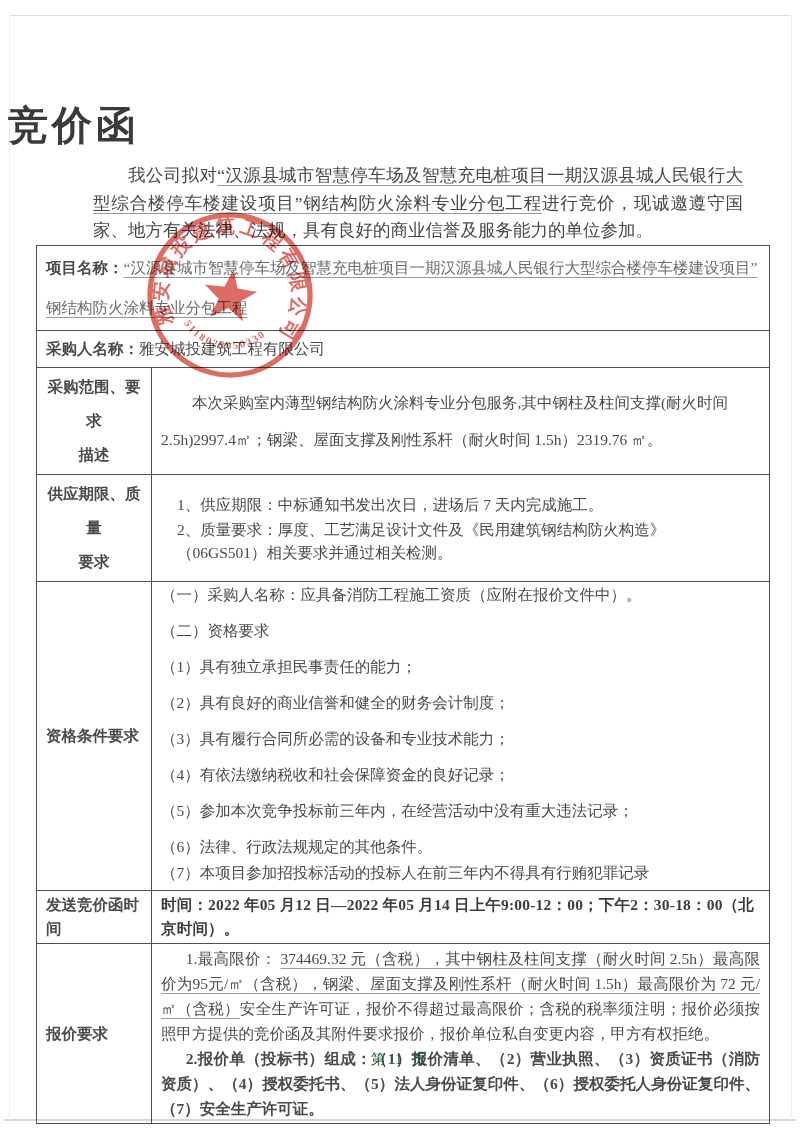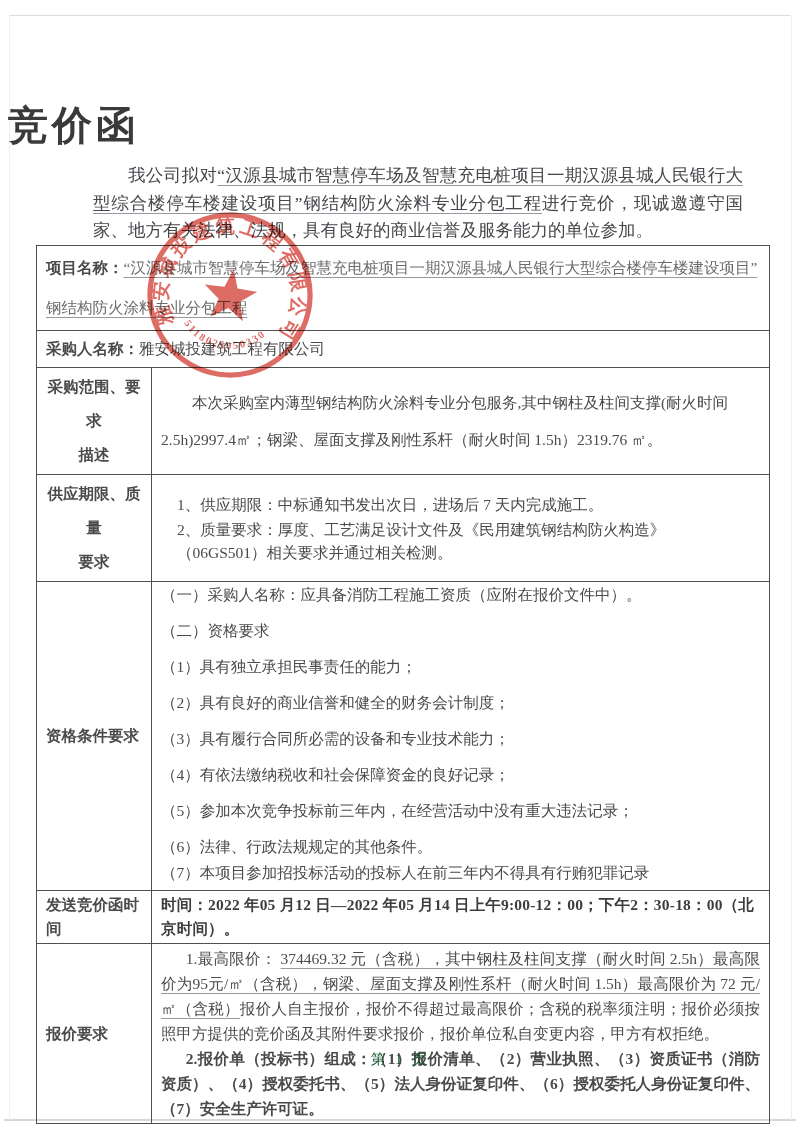--- a/index.html
+++ b/index.html
@@ -122,21 +122,21 @@
       <div class="qual-item tight">（7）本项目参加招投标活动的投标人在前三年内不得具有行贿犯罪记录</div>
     </td>
   </tr>
   <tr class="r7">
     <td class="lbl">发送竞价函时间</td>
     <td colspan="3"><span class="send-time">时间：2022 年05 月12 日—2022 年05 月14 日上午9:00-12：00；下午2：30-18：00（北京时间）。</span></td>
   </tr>
   <tr class="r8">
     <td class="lbl">报价要求</td>
     <td colspan="3">
-      <p class="quote-p"><span>1.最高限价： </span><span class="u">374469.32 元（含税），其中钢柱及柱间支撑（耐火时间 2.5h）最高限价为95元/㎡（含税），钢梁、屋面支撑及刚性系杆（耐火时间 1.5h）最高限价为 72 元/㎡（含税）</span><span>报价人自主报价，报价不得超过最高限价；含税的税率须注明；报价必须按照甲方提供的竞价函及其附件要求报价，报价单位私自变更内容，甲方有权拒绝。</span></p>
+      <p class="quote-p"><span>1.最高限价： </span><span class="u">374469.32 元（含税），其中钢柱及柱间支撑（耐火时间 2.5h）最高限价为95元/㎡（含税），钢梁、屋面支撑及刚性系杆（耐火时间 1.5h）最高限价为 72 元/㎡（含税）</span><span>安全生产许可证，报价不得超过最高限价；含税的税率须注明；报价必须按照甲方提供的竞价函及其附件要求报价，报价单位私自变更内容，甲方有权拒绝。</span></p>
       <p class="quote-p"><span class="b">2.报价单（投标书）组成：（1）报价清单、（2）营业执照、（3）资质证书（消防资质）、（4）授权委托书、（5）法人身份证复印件、（6）授权委托人身份证复印件、（7）安全生产许可证。</span></p>
     </td>
   </tr>
 
 </tbody>
   </table>
 
 <svg class="stamp" viewBox="0 0 200 200">
   <circle cx="100" cy="100" r="92" fill="none" stroke="#d64c42" stroke-width="6"></circle>
   <polygon fill="#d64c42" points="100,70 107.6,91.5 130.4,92.1 112.4,106.0 118.8,127.9 100,115 81.2,127.9 87.6,106.0 69.6,92.1 92.4,91.5"></polygon>

